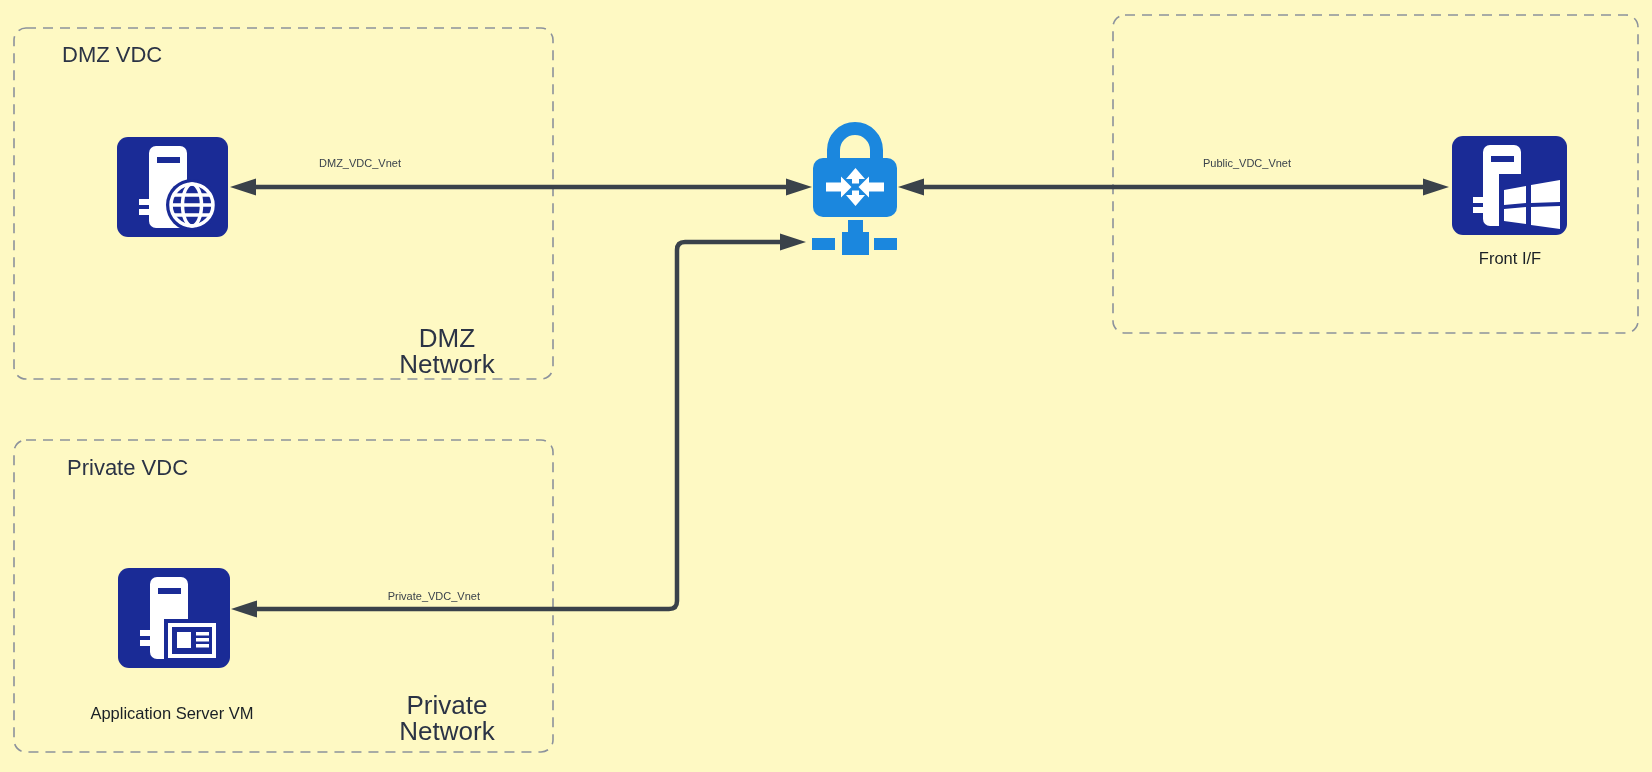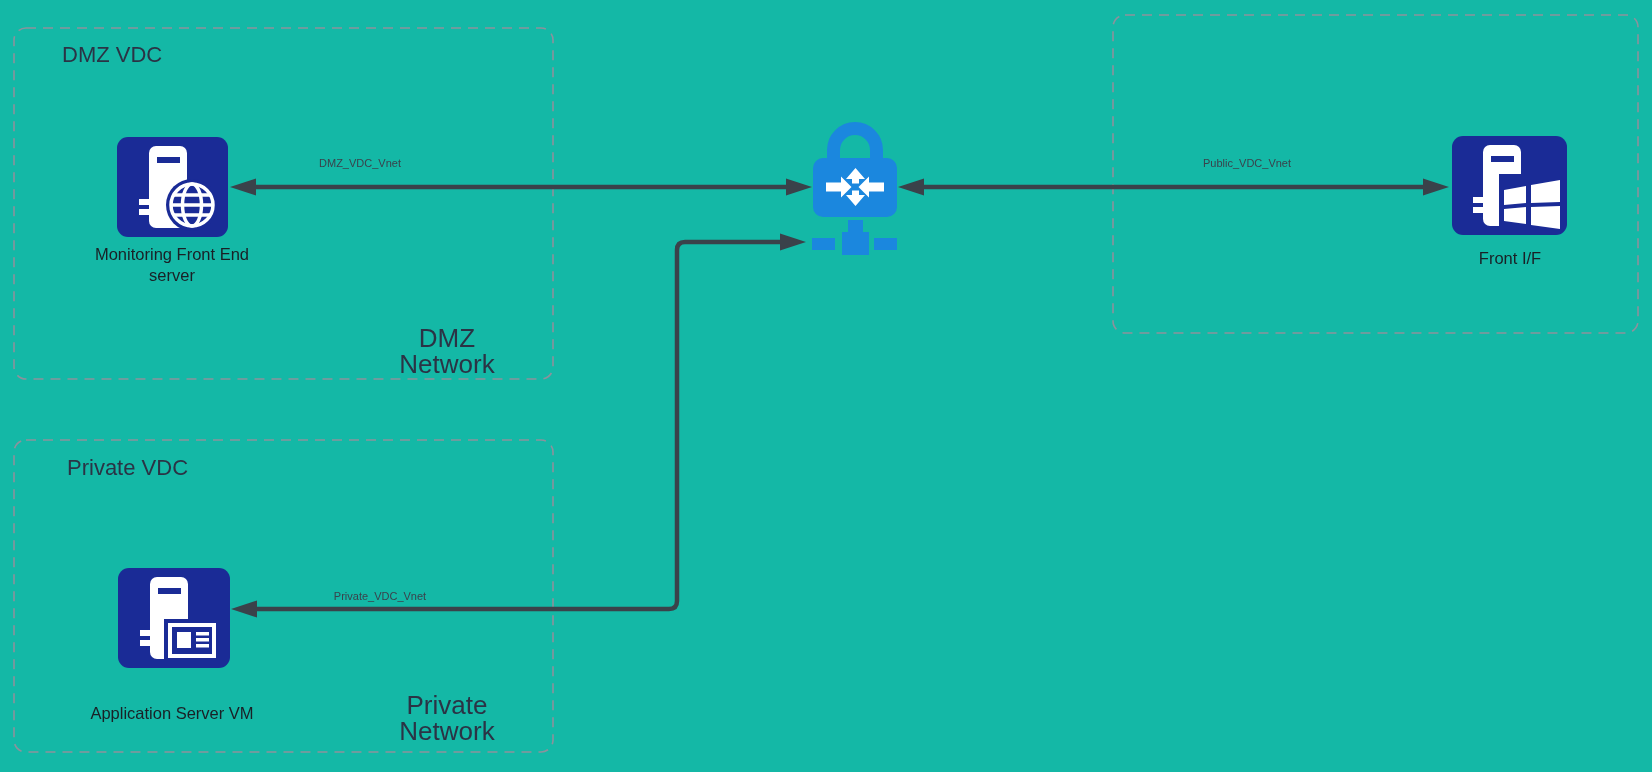--- a/index.html
+++ b/index.html
@@ -1,17 +1,17 @@
 <!DOCTYPE html>
 <html style="--node-fill: #1A2B96; --gateway-fill: #1B87DE; --connector-line: #3A424A; --container-border: #8C929C; --title-text: #2B3345; --node-label-text: #1A2026; --edge-label-text: #3A424C;"><head>
 <meta charset="utf-8">
 <style>
   html,body { margin:0; padding:0; background:#ffffff; }
   #canvas {
-    position:relative; width:1652px; height:772px; background:#14b8a6;
+    position:relative; width:1652px; height:772px; background:#fef9c3;
     font-family:"Liberation Sans", sans-serif; overflow:hidden;
   }
   #overlay { position:absolute; left:0; top:0; }
   .container-box { fill:none; stroke:var(--container-border,#8C929C); stroke-width:1.6; stroke-dasharray:10 7; }
   .edge-line { fill:none; stroke:var(--connector-line,#3A424A); stroke-width:4.5; }
   .edge-head { fill:var(--connector-line,#3A424A); stroke:none; }
   .navy { fill:var(--node-fill,#1A2B96); }
   .white { fill:#ffffff; }
   .blue { fill:var(--gateway-fill,#1B87DE); }
   .globe-stroke { fill:none; stroke:#ffffff; stroke-width:3.5; }
@@ -131,24 +131,20 @@
 
   <div class="abs network-label" style="left:347px; top:325px; width:200px;">
     <div>DMZ</div>
     <div>Network</div>
   </div>
   <div class="abs network-label" style="left:347px; top:692px; width:200px;">
     <div>Private</div>
     <div>Network</div>
   </div>
 
-  <div class="abs node-label" style="left:52px; top:244px; width:240px;">
-    <div>Monitoring Front End</div>
-    <div>server</div>
-  </div>
   <div class="abs node-label" style="left:32px; top:671px; width:280px;margin-top:32px;">Application Server VM</div>
   <div class="abs node-label" style="left:1410px; top:248px; width:200px;">Front I/F</div>
 
   <div class="abs edge-label" style="left:260px; top:153px; width:200px;">DMZ_VDC_Vnet</div>
   <div class="abs edge-label" style="left:1147px; top:153px; width:200px;">Public_VDC_Vnet</div>
-  <div class="abs edge-label" style="left:280px; top:586px; width:200px;">Private_VDC_Vnet</div>
+  <div class="abs edge-label" style="left:280px; top:586px; width:200px;text-align:right;">Private_VDC_Vnet</div>
 
 </div>
 
 </body></html>

